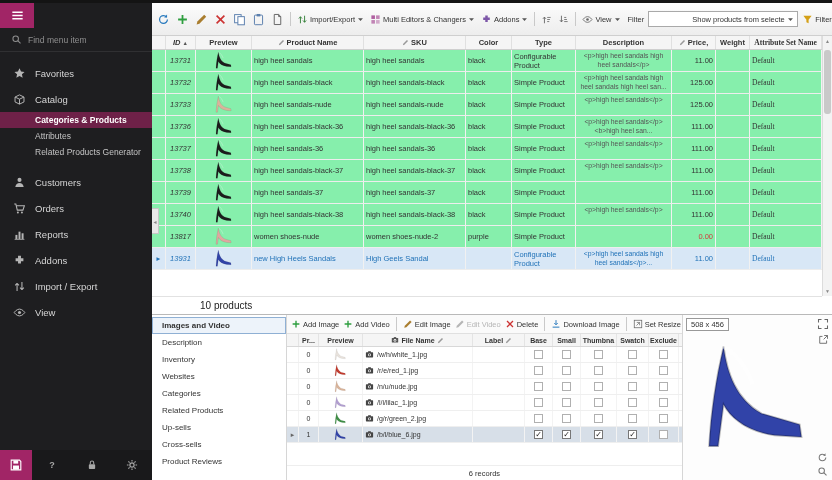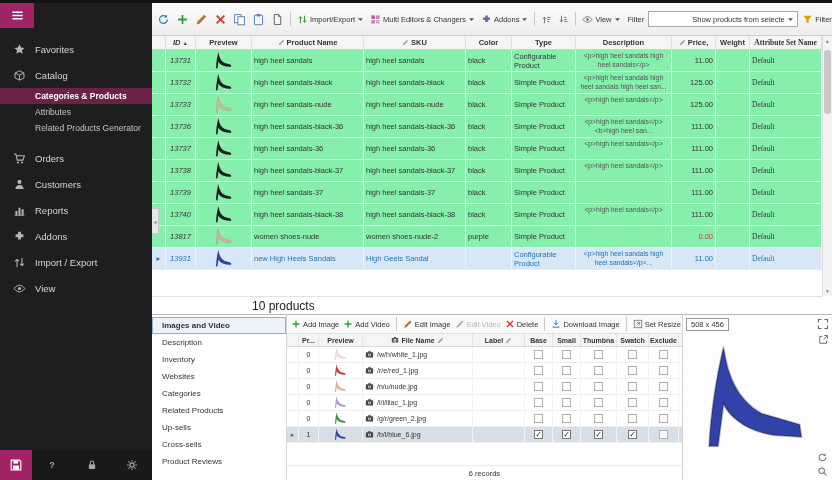--- a/index.html
+++ b/index.html
@@ -63,21 +63,21 @@
   .pc.left{justify-content:flex-start;} .pc.right{justify-content:flex-end;}
   .pc.desc{display:block;text-align:center;padding-top:2px;line-height:1.3;font-size:6.8px;color:#555;}
   .pc.red{color:#d23c3c;}
   .pc0{width:14px;color:#666;} .pc1{width:30px;font-style:italic;} .pc2{width:56px;} .pc3{width:112px;}
   .pc4{width:102px;} .pc5{width:46px;} .pc6{width:64px;} .pc7{width:96px;}
   .pc8{width:44px;} .pc9{width:34px;} .pc10{width:72px;font-family:Liberation Serif, serif;}
   .prow.sel{background:#d8e7f6;}
   .prow.sel .pc{color:#2273b8;}
   .sortmark{font-size:5.5px;color:#555;}
   .gfoot{margin-top:auto;height:18px;border-top:1px solid #e2e2e2;display:flex;align-items:center;
-    padding-left:100px;font-size:12px;color:#222;background:#fff;margin-right:10px;}
+    padding-left:48px;font-size:10px;color:#222;background:#fff;margin-right:10px;}
   .vscroll{position:absolute;top:0;right:0;width:10px;height:calc(100% - 18px);background:#f3f3f3;
     border-left:1px solid #dcdcdc;display:flex;flex-direction:column;justify-content:space-between;align-items:center;}
   .varrow{font-size:5px;color:#888;padding:2px 0;cursor:pointer;}
   .vthumb{position:absolute;top:14px;left:1px;width:7px;height:64px;background:#c9c9c9;border-radius:3px;cursor:grab;}
   .lhandle{position:absolute;left:0;top:205px;width:7px;height:26px;background:#e8e8e8;
     border:1px solid #c6c6c6;border-left:none;display:flex;align-items:center;justify-content:center;
     font-size:6px;color:#888;z-index:5;cursor:pointer;}
 
   
   .bottom{height:166px;border-top:1px solid #b9b9b9;display:flex;flex-shrink:0;background:#fff;}
@@ -125,20 +125,29 @@
   <aside class="sidebar">
     <div class="sb-top">
       <div class="hamburger">
         <span class="ico">
             <svg viewBox="0 0 16 16">
               <path d="M2.5 4.5h11M2.5 8h11M2.5 11.5h11" stroke="currentColor" stroke-width="1.6" fill="none"></path>
             </svg>
           </span>
       </div>
     </div>
+    <div class="sb-search">
+      <span class="ico">
+          <svg viewBox="0 0 16 16">
+            <circle cx="6.8" cy="6.8" r="4" stroke="currentColor" stroke-width="1.5" fill="none"></circle>
+            <path d="M9.8 9.8l4 4" stroke="currentColor" stroke-width="1.5"></path>
+          </svg>
+        </span>
+      <span>Find menu item</span>
+    </div>
     <nav class="sb-menu">
         <div class="sb-item">
           <span class="ico">
             <svg viewBox="0 0 16 16">
               <path d="M8 1.6l1.9 3.9 4.3.5-3.2 3 .9 4.2L8 11.1l-3.9 2.1.9-4.2-3.2-3 4.3-.5z" fill="currentColor"></path>
             </svg>
           </span>
           <span>Favorites</span>
         </div>
         <div class="sb-item">
@@ -151,35 +160,35 @@
           <span>Catalog</span>
         </div>
         <div class="sb-sub">
           <div class="sb-subitem selected">Categories &amp; Products</div>
           <div class="sb-subitem">Attributes</div>
           <div class="sb-subitem">Related Products Generator</div>
         </div>
         <div class="sb-item">
           <span class="ico">
             <svg viewBox="0 0 16 16">
+              <circle cx="8" cy="4.8" r="2.5" fill="currentColor"></circle>
+              <path d="M2.8 13.5c.6-3.2 2.6-4.8 5.2-4.8s4.6 1.6 5.2 4.8z" fill="currentColor"></path>
+            </svg>
+          </span>
+          <span>Customers</span>
+        </div>
+        <div class="sb-item">
+          <span class="ico">
+            <svg viewBox="0 0 16 16">
               <path d="M1.5 2.5h2l1.8 7.5h6.9l1.8-5.5H4" fill="none" stroke="currentColor" stroke-width="1.3"></path>
               <circle cx="6" cy="12.8" r="1.2" fill="currentColor"></circle>
               <circle cx="11" cy="12.8" r="1.2" fill="currentColor"></circle>
             </svg>
           </span>
           <span>Orders</span>
-        </div>
-        <div class="sb-item">
-          <span class="ico">
-            <svg viewBox="0 0 16 16">
-              <circle cx="8" cy="4.8" r="2.5" fill="currentColor"></circle>
-              <path d="M2.8 13.5c.6-3.2 2.6-4.8 5.2-4.8s4.6 1.6 5.2 4.8z" fill="currentColor"></path>
-            </svg>
-          </span>
-          <span>Customers</span>
         </div>
         <div class="sb-item">
           <span class="ico">
             <svg viewBox="0 0 16 16">
               <path d="M2 14h12" stroke="currentColor" stroke-width="1"></path>
               <rect x="3" y="8.5" width="2.4" height="5" fill="currentColor"></rect>
               <rect x="6.8" y="4.5" width="2.4" height="9" fill="currentColor"></rect>
               <rect x="10.6" y="6.5" width="2.4" height="7" fill="currentColor"></rect>
             </svg>
           </span>

